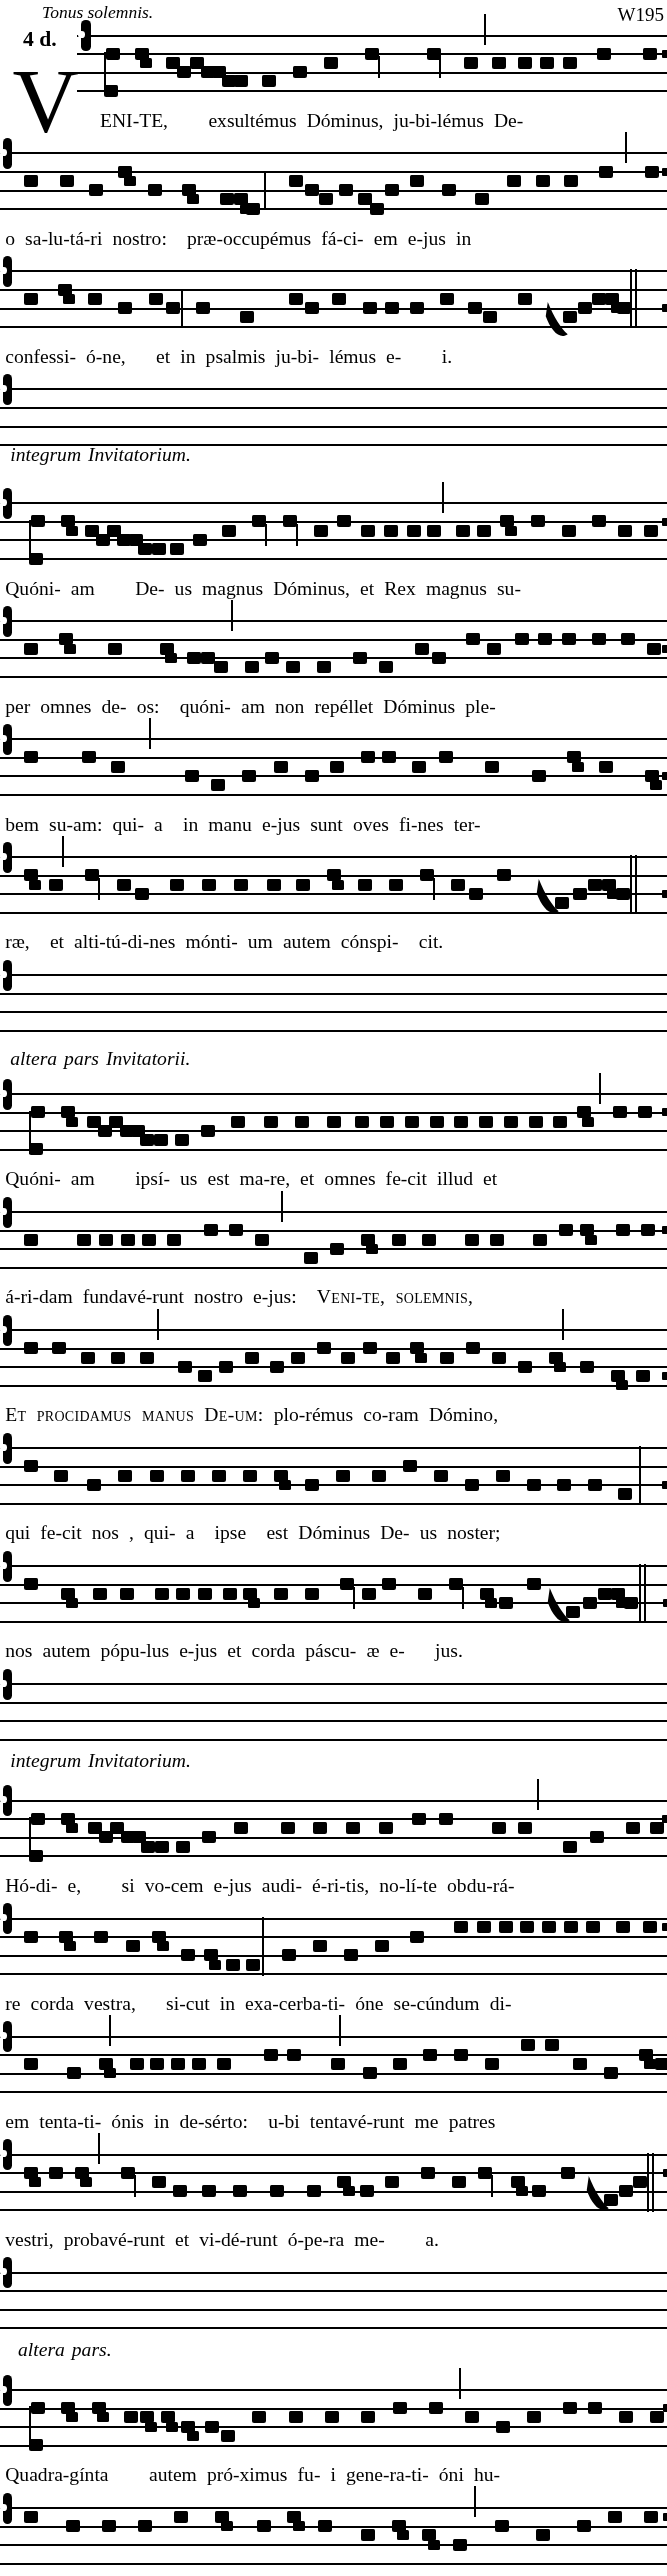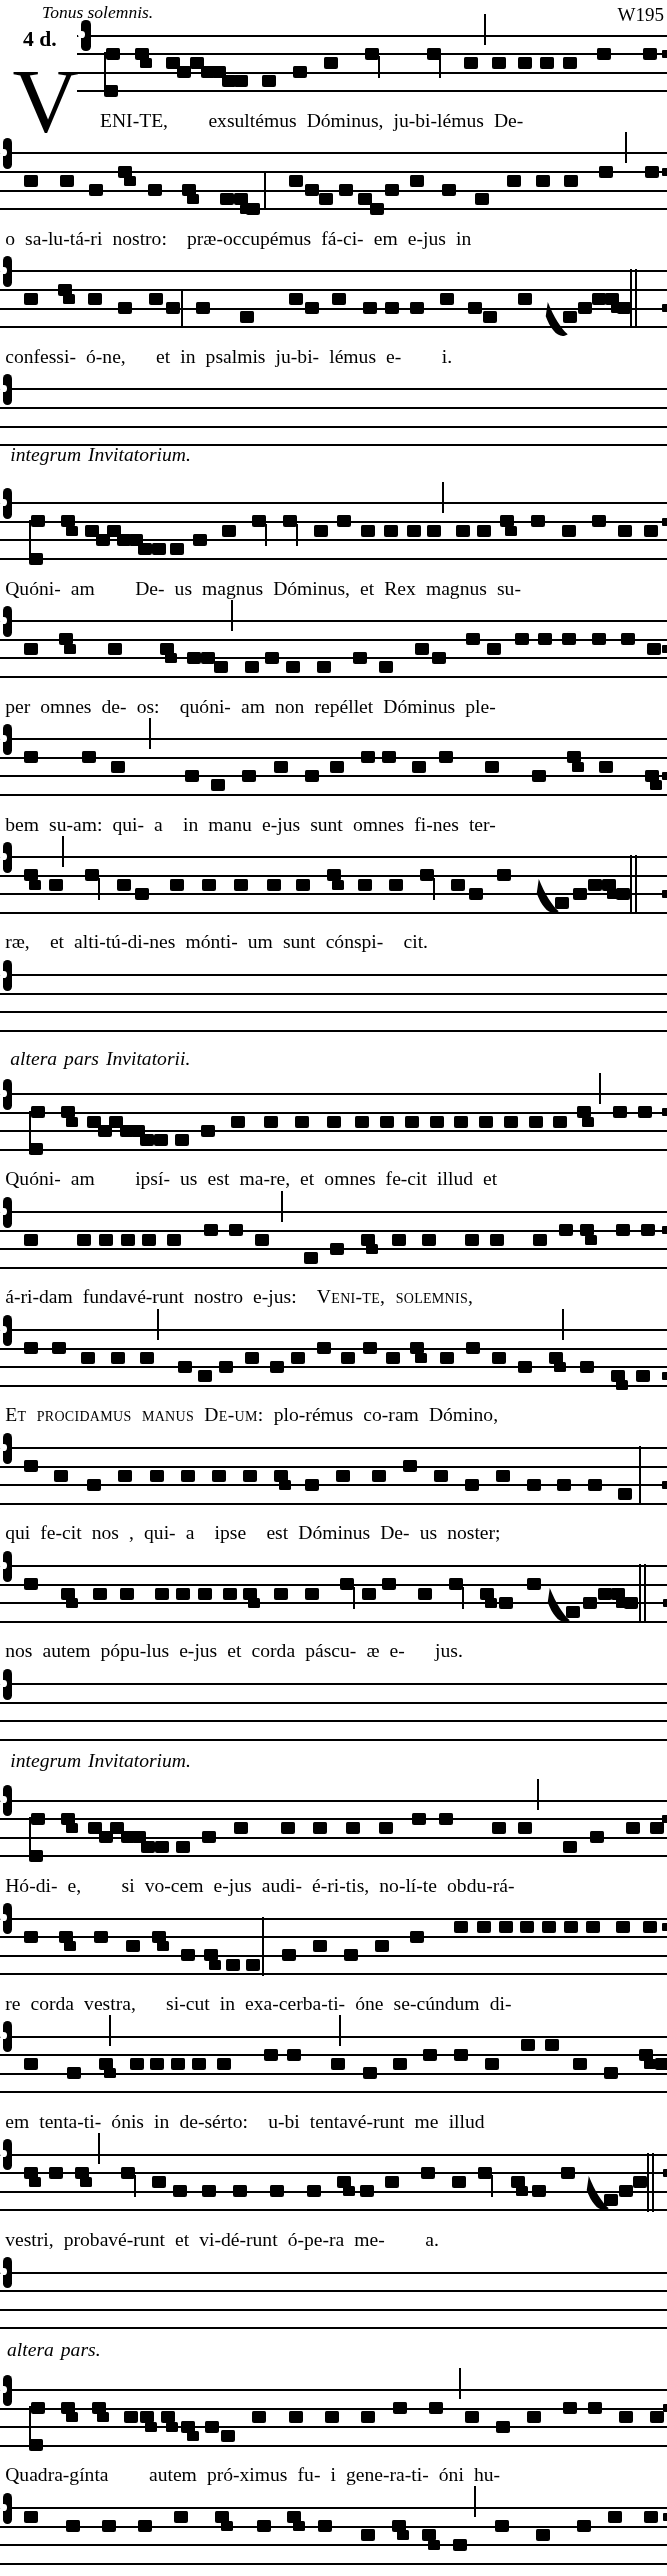--- a/index.html
+++ b/index.html
@@ -255,21 +255,21 @@
       <div class="note" style="left: 412px; top: 761px;"></div>
       <div class="note" style="left: 439px; top: 751px;"></div>
       <div class="note" style="left: 485px; top: 761px;"></div>
       <div class="note" style="left: 532px; top: 770px;"></div>
       <div class="note" style="left: 567px; top: 751px;"></div>
       <div class="note2" style="left: 572px; top: 762px;"></div>
       <div class="note" style="left: 599px; top: 761px;"></div>
       <div class="note" style="left: 645px; top: 770px;"></div>
       <div class="note2" style="left: 650px; top: 780px;"></div>
       <div class="custos" style="left: 662px; top: 772px;"></div>
-      <div class="lyric" style="top: 814px; padding-left: 5.2px;"><span>bem su-am: qui- a  in manu e-jus sunt omnes fi-nes ter-</span></div>
+      <div class="lyric" style="top: 814px; padding-left: 5.2px;"><span>bem su-am: qui- a  in manu e-jus sunt oves fi-nes ter-</span></div>
       <div class="staff-line" style="left: 0px; top: 856px; width: 668px;"></div>
       <div class="staff-line" style="left: 0px; top: 875px; width: 668px;"></div>
       <div class="staff-line" style="left: 0px; top: 893px; width: 668px;"></div>
       <div class="staff-line" style="left: 0px; top: 912px; width: 668px;"></div>
       <div class="clef" style="left: 2.6px; top: 842px;">
         <div class="notch"></div>
       </div>
       <div class="bar" style="left: 62px; top: 836px; height: 31px;"></div>
       <div class="bar" style="left: 630px; top: 855px; height: 59px;"></div>
       <div class="bar" style="left: 635px; top: 855px; height: 59px;"></div>
@@ -297,21 +297,21 @@
       <svg width="24" height="43" viewBox="0 0 46 84" style="left: 536px; top: 879px;">
         <path d="M5,0 C17,30 31,52 44,63 C29,74 12,58 1,28 Z" fill="#000"></path>
       </svg>
       <div class="note" style="left: 555px; top: 897px;"></div>
       <div class="note" style="left: 573px; top: 888px;"></div>
       <div class="note" style="left: 588px; top: 879px;"></div>
       <div class="note" style="left: 602px; top: 879px;"></div>
       <div class="note2" style="left: 607px; top: 889px;"></div>
       <div class="note" style="left: 616px; top: 888px;"></div>
       <div class="custos" style="left: 662px; top: 890px;"></div>
-      <div class="lyric" style="top: 931px; padding-left: 5.2px;"><span>ræ,  et alti-tú-di-nes mónti- um sunt cónspi-  cit.</span></div>
+      <div class="lyric" style="top: 931px; padding-left: 5.2px;"><span>ræ,  et alti-tú-di-nes mónti- um autem cónspi-  cit.</span></div>
       <div class="staff-line" style="left: 0px; top: 974px; width: 668px;"></div>
       <div class="staff-line" style="left: 0px; top: 993px; width: 668px;"></div>
       <div class="staff-line" style="left: 0px; top: 1011px; width: 668px;"></div>
       <div class="staff-line" style="left: 0px; top: 1030px; width: 668px;"></div>
       <div class="clef" style="left: 2.6px; top: 960px;">
         <div class="notch"></div>
       </div>
       <div class="rubric" style="left: 10.3px; top: 1048px;">altera pars Invitatorii.</div>
       <div class="staff-line" style="left: 0px; top: 1093px; width: 668px;"></div>
       <div class="staff-line" style="left: 0px; top: 1112px; width: 668px;"></div>
@@ -608,21 +608,21 @@
       <div class="note" style="left: 454px; top: 2049px;"></div>
       <div class="note" style="left: 485px; top: 2058px;"></div>
       <div class="note" style="left: 521px; top: 2039px;"></div>
       <div class="note" style="left: 545px; top: 2039px;"></div>
       <div class="note" style="left: 573px; top: 2058px;"></div>
       <div class="note" style="left: 604px; top: 2067px;"></div>
       <div class="note" style="left: 639px; top: 2049px;"></div>
       <div class="note2" style="left: 644px; top: 2059px;"></div>
       <div class="note" style="left: 655px; top: 2058px;"></div>
       <div class="custos" style="left: 663px; top: 2060px;"></div>
-      <div class="lyric" style="top: 2111px; padding-left: 5.2px;"><span>em tenta-ti- ónis in de-sérto:  u-bi tentavé-runt me illud</span></div>
+      <div class="lyric" style="top: 2111px; padding-left: 5.2px;"><span>em tenta-ti- ónis in de-sérto:  u-bi tentavé-runt me patres</span></div>
       <div class="staff-line" style="left: 0px; top: 2154px; width: 668px;"></div>
       <div class="staff-line" style="left: 0px; top: 2172px; width: 668px;"></div>
       <div class="staff-line" style="left: 0px; top: 2191px; width: 668px;"></div>
       <div class="staff-line" style="left: 0px; top: 2209px; width: 668px;"></div>
       <div class="clef" style="left: 2.6px; top: 2139px;">
         <div class="notch"></div>
       </div>
       <div class="bar" style="left: 98px; top: 2133px; height: 31px;"></div>
       <div class="bar" style="left: 647px; top: 2153px; height: 59px;"></div>
       <div class="bar" style="left: 652px; top: 2153px; height: 59px;"></div>
@@ -659,21 +659,21 @@
       <div class="note" style="left: 633px; top: 2176px;"></div>
       <div class="custos" style="left: 663px; top: 2169px;"></div>
       <div class="lyric" style="top: 2229px; padding-left: 5.2px;"><span>vestri, probavé-runt et vi-dé-runt ó-pe-ra me-    a.</span></div>
       <div class="staff-line" style="left: 0px; top: 2272px; width: 668px;"></div>
       <div class="staff-line" style="left: 0px; top: 2290px; width: 668px;"></div>
       <div class="staff-line" style="left: 0px; top: 2309px; width: 668px;"></div>
       <div class="staff-line" style="left: 0px; top: 2327px; width: 668px;"></div>
       <div class="clef" style="left: 2.6px; top: 2257px;">
         <div class="notch"></div>
       </div>
-      <div class="rubric" style="left: 7px; top: 2339px; text-align: center;">altera pars.</div>
+      <div class="rubric" style="left: 18px; top: 2339px; text-align: center;">altera pars.</div>
       <div class="staff-line" style="left: 0px; top: 2389px; width: 668px;"></div>
       <div class="staff-line" style="left: 0px; top: 2408px; width: 668px;"></div>
       <div class="staff-line" style="left: 0px; top: 2426px; width: 668px;"></div>
       <div class="staff-line" style="left: 0px; top: 2445px; width: 668px;"></div>
       <div class="clef" style="left: 2.6px; top: 2375px;">
         <div class="notch"></div>
       </div>
       <div class="bar" style="left: 459px; top: 2368px; height: 31px;"></div>
       <div class="note" style="left: 31px; top: 2402px;"></div>
       <div class="note" style="left: 29px; top: 2439px;"></div>

